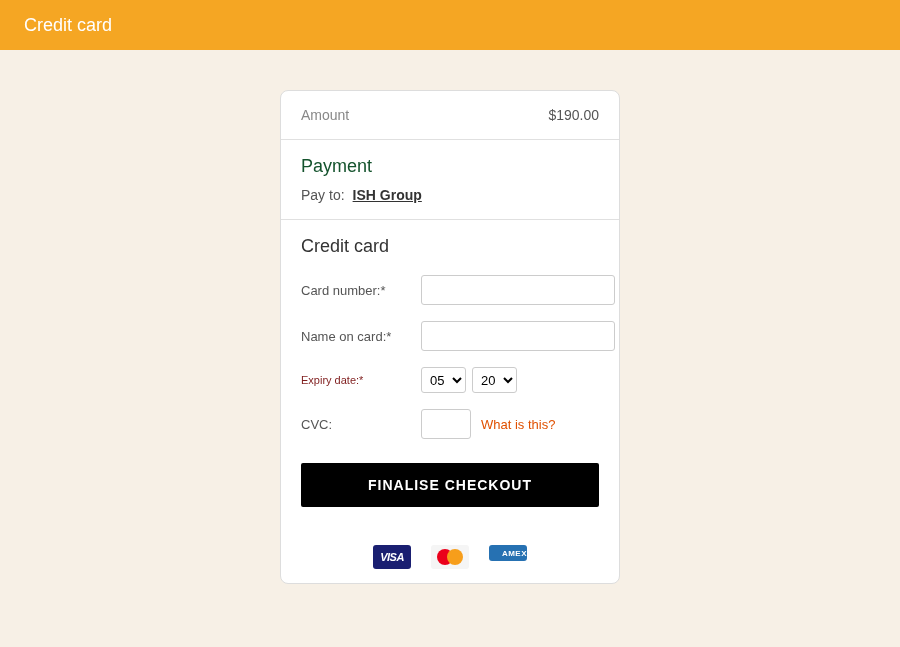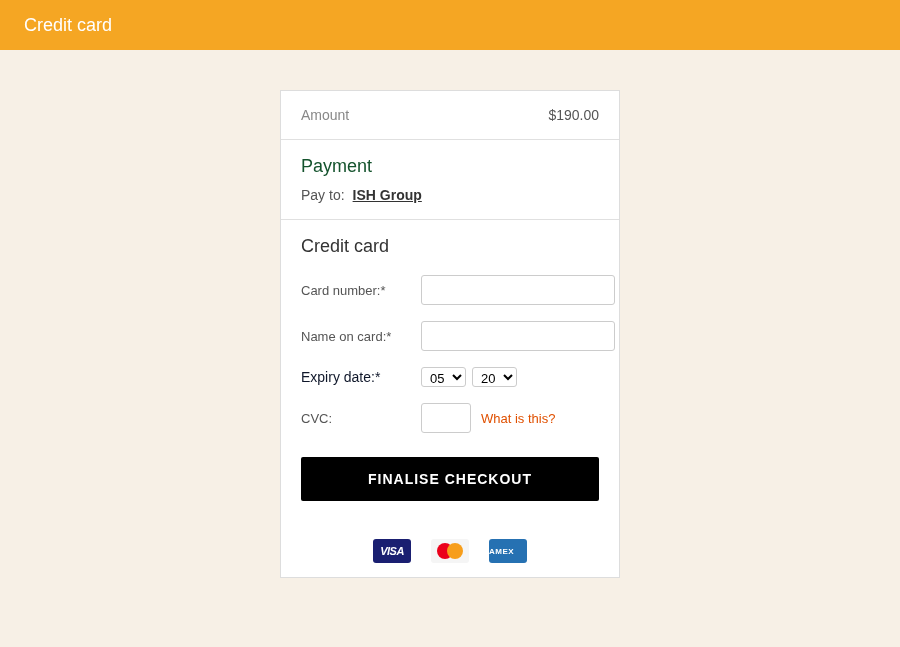--- a/index.html
+++ b/index.html
@@ -22,21 +22,21 @@
       font-weight: normal;
     }
     .main-content {
       display: flex;
       justify-content: center;
       padding: 40px 20px;
     }
     .card-container {
       background: white;
       border: 1px solid #ddd;
-      border-radius: 0;
+      border-radius: 8px;
       width: 340px;
       overflow: hidden;
     }
     .amount-section {
       display: flex;
       justify-content: space-between;
       align-items: center;
       padding: 16px 20px;
       border-bottom: 1px solid #e0e0e0;
     }
@@ -102,31 +102,31 @@
       font-size: 13px;
       outline: none;
     }
     .expiry-row {
       display: flex;
       align-items: center;
       gap: 10px;
       margin-bottom: 16px;
     }
     .expiry-label {
-      color: #0f172a;
-      font-size: 14px;
+      color: #7f1d1d;
+      font-size: 11px;
       width: 110px;
       flex-shrink: 0;
     }
     .expiry-selects {
       display: flex;
       gap: 6px;
     }
     .expiry-select {
-      height: 20px;
+      height: 26px;
       border: 1px solid #ccc;
       border-radius: 3px;
       padding: 2px 4px;
       font-size: 13px;
       background: white;
       outline: none;
     }
     .cvc-row {
       display: flex;
       align-items: center;
@@ -216,26 +216,26 @@
       width: 16px;
       height: 16px;
       background: #f79e1b;
       border-radius: 50%;
       position: absolute;
       right: 6px;
     }
     
     .amex-logo {
       width: 38px;
-      height: 24px;
+      height: 16px;
       background: #2671b2;
       border-radius: 3px;
       display: flex;
       align-items: center;
-      justify-content: flex-start;
+      justify-content: flex-end;
     }
     .amex-logo span {
       color: white;
       font-size: 8px;
       font-weight: bold;
       letter-spacing: 0.5px;
     }
   </style>
 </head>
 <body>

